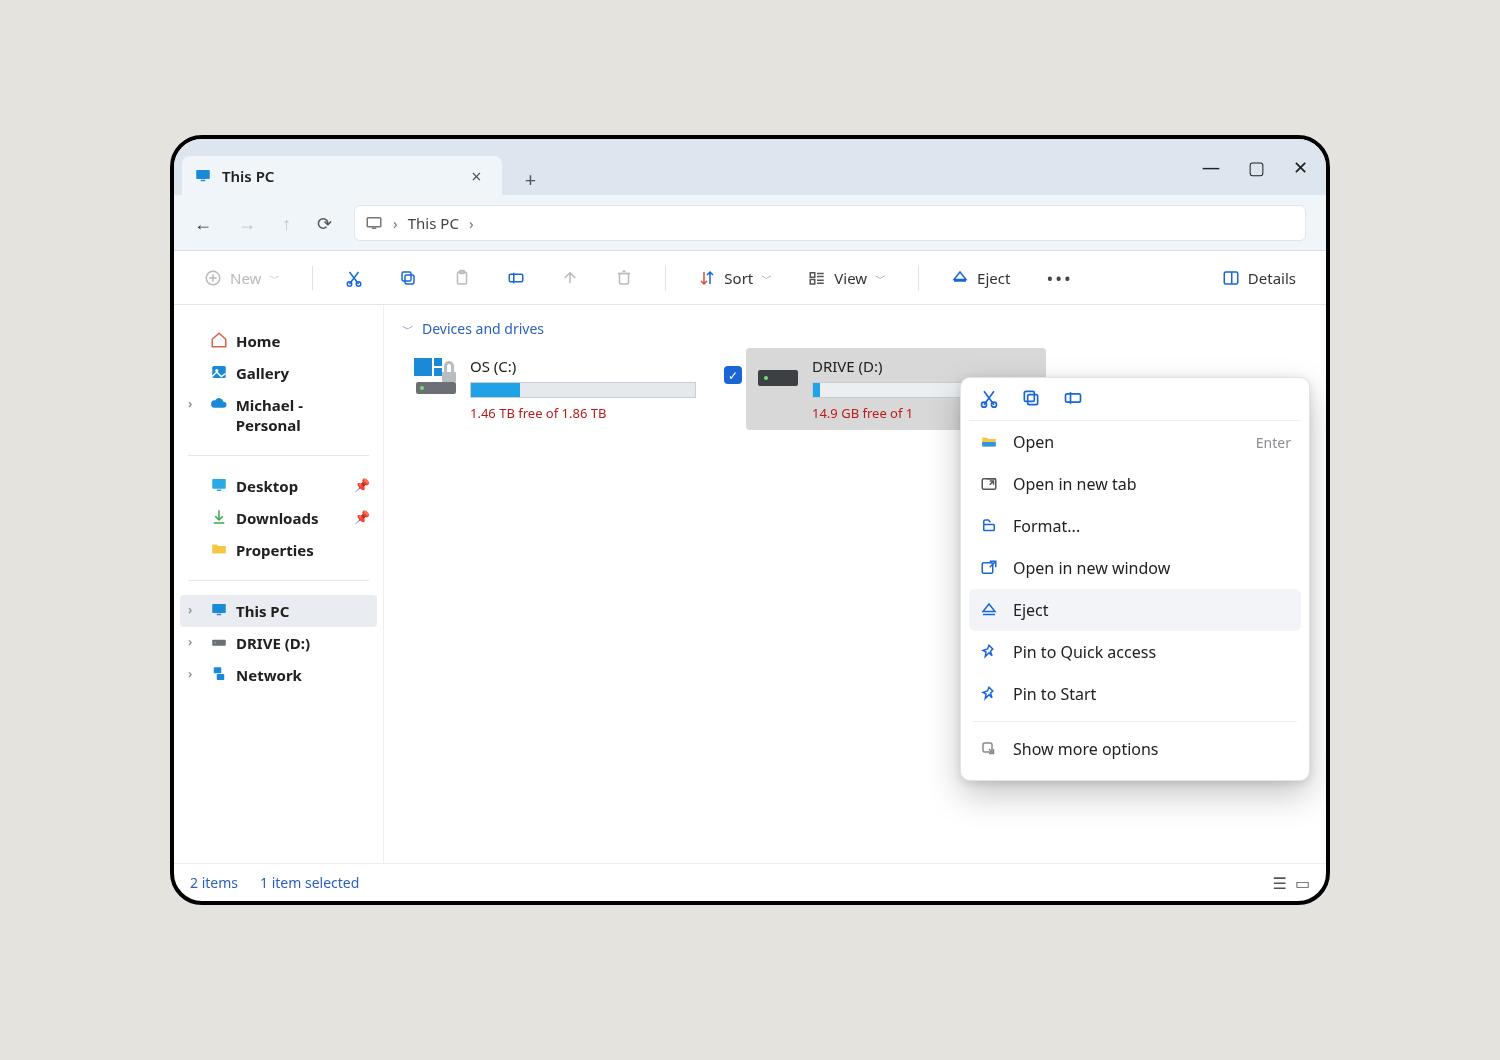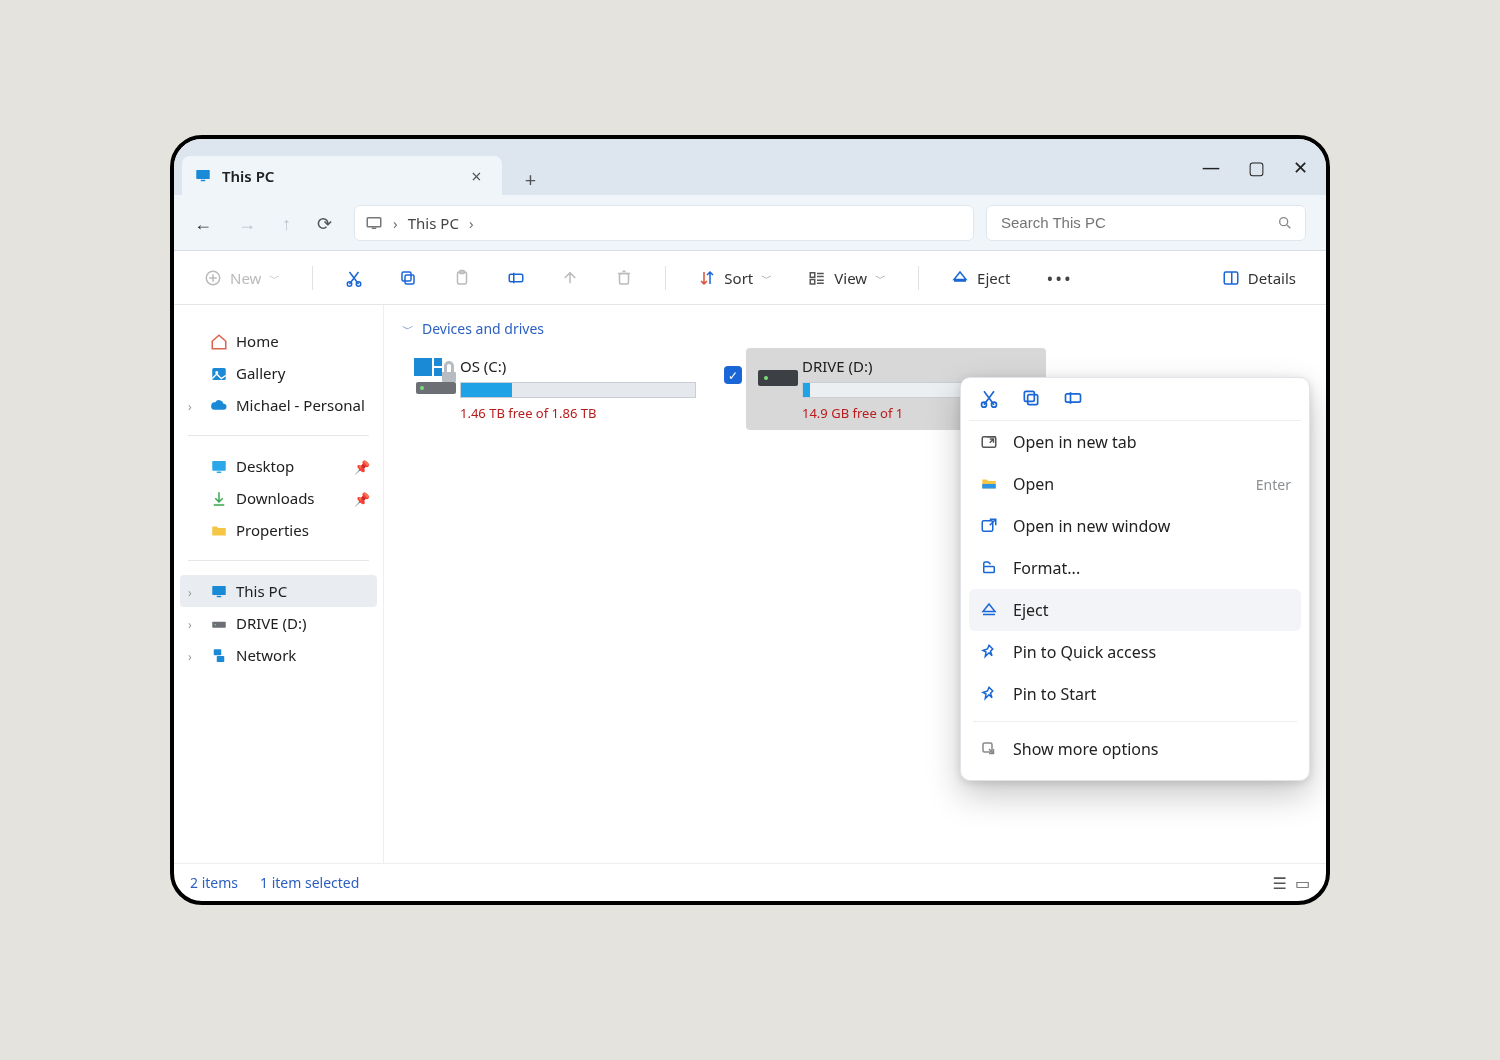--- a/index.html
+++ b/index.html
@@ -55,36 +55,37 @@
   .tool.disabled { color:#bababa; }
   .tool svg, .tool .ic { width:18px; height:18px; }
   .divider { width:1px; height:24px; background:#e2e2e2; margin:0 4px; }
   .toolbar .spacer { flex:1; }
   
   .content { display:flex; height:calc(100% - 56px - 56px - 54px - 38px); background:#fff; }
   .sidebar { width:210px; padding:16px 6px 10px 6px; border-right:1px solid #eee; }
   .side-group { padding:4px 0; }
   .side-sep { height:1px; background:#e6e6e6; margin:10px 8px; }
   .side-item {
-    display:flex; align-items:flex-end; gap:8px; padding:6px 8px; border-radius:4px; cursor:pointer;
+    display:flex; align-items:flex-start; gap:8px; padding:6px 8px; border-radius:4px; cursor:pointer;
     position:relative;
+    font-weight:bold;
   }
   .side-item.sel { background:#e9edf1; }
   .side-item .caret { width:14px; font-size:12px; color:#999; }
   .side-item .label { font-size:15px; }
   .side-item .pin { position:absolute; right:6px; font-size:13px; color:#888; }
   .side-ic { width:18px; height:18px; display:flex; align-items:center; justify-content:center; }
   .side-indent { width:14px; }
   
   .main { flex:1; padding:14px 12px; position:relative; }
   .group-head { color:#2b5fc1; font-size:14px; display:flex; align-items:center; gap:8px; padding:0 6px 6px 6px; }
   .group-head .chev { font-size:12px; color:#6b89c8; }
   .drive-row { display:flex; gap:18px; padding:4px 8px; }
   .drive {
-    width:300px; display:flex; padding:8px; border-radius:4px;
+    width:300px; display:flex; gap:10px; padding:8px; border-radius:4px;
     cursor:pointer; position:relative; align-items:flex-start;
   }
   .drive.sel { background:#d8d8d8; }
   .drive .checkbox {
     position:absolute; left:-22px; top:18px; width:18px; height:18px;
     background:#1a66d6; border-radius:4px; display:flex; align-items:center; justify-content:center;
     color:#fff; font-size:12px;
   }
   .drive-ic { width:48px; height:40px; display:flex; align-items:center; justify-content:center; flex-shrink:0; }
   .drive-info { flex:1; }
@@ -157,27 +158,20 @@
       <div class="breadcrumb-box">
         <span class="side-ic">
           <svg viewBox="0 0 24 24" width="18" height="18">
               <rect x="3" y="5" width="18" height="12" rx="1" fill="none" stroke="#777" stroke-width="2"></rect>
               <rect x="9" y="18" width="6" height="2" fill="#777"></rect>
             </svg>
         </span>
         <span class="chev">›</span>
         <span>This PC</span>
         <span class="chev">›</span>
-      </div>
-      <div class="search-box">
-        <input placeholder="Search This PC" style="">
-        <svg viewBox="0 0 24 24" width="18" height="18">
-            <circle cx="10" cy="10" r="6" fill="none" stroke="#888" stroke-width="2"></circle>
-            <line x1="15" y1="15" x2="20" y2="20" stroke="#888" stroke-width="2"></line>
-          </svg>
       </div>
     </div>
 
     <div class="toolbar">
       <div class="tool disabled">
         <svg class="ic" viewBox="0 0 24 24">
             <circle cx="12" cy="12" r="9" fill="none" stroke="#bababa" stroke-width="2"></circle>
             <path d="M12 7v10M7 12h10" stroke="#bababa" stroke-width="2"></path>
           </svg>
         <span>New</span>
@@ -425,54 +419,54 @@
               <svg width="20" height="20" viewBox="0 0 24 24">
                   <rect x="3" y="7" width="18" height="10" rx="2" fill="none" stroke="#1a66d6" stroke-width="2"></rect>
                   <path d="M9 5v14" stroke="#1a66d6" stroke-width="2"></path>
                 </svg>
             </span>
           </div>
 
           <div class="context-item">
             <span class="cic">
               <svg width="18" height="18" viewBox="0 0 24 24">
+                  <path d="M3 6h6l2 2h10v10H3z" fill="#f5c644"></path>
+                  <rect x="3" y="12" width="18" height="6" fill="#2d95e6"></rect>
+                </svg>
+            </span>
+            <span class="txt">Open</span>
+            <span class="right">Enter</span>
+          </div>
+          <div class="context-item">
+            <span class="cic">
+              <svg width="18" height="18" viewBox="0 0 24 24">
                   <rect x="3" y="5" width="18" height="14" rx="2" fill="none" stroke="#555" stroke-width="2"></rect>
                   <path d="M9 5h12" stroke="#555" stroke-width="2"></path>
                   <path d="M13 13l5-5M18 13V8h-5" stroke="#555" stroke-width="2" fill="none"></path>
                 </svg>
             </span>
             <span class="txt">Open in new tab</span>
           </div>
           <div class="context-item">
             <span class="cic">
               <svg width="18" height="18" viewBox="0 0 24 24">
-                  <path d="M3 6h6l2 2h10v10H3z" fill="#f5c644"></path>
-                  <rect x="3" y="12" width="18" height="6" fill="#2d95e6"></rect>
-                </svg>
-            </span>
-            <span class="txt">Open</span>
-            <span class="right">Enter</span>
+                  <rect x="5" y="10" width="14" height="8" rx="1" fill="none" stroke="#1a66d6" stroke-width="2"></rect>
+                  <path d="M5 10V6a2 2 0 0 1 2-2h4l3 3" fill="none" stroke="#1a66d6" stroke-width="2"></path>
+                </svg>
+            </span>
+            <span class="txt">Format...</span>
           </div>
           <div class="context-item">
             <span class="cic">
               <svg width="18" height="18" viewBox="0 0 24 24">
                   <rect x="3" y="5" width="14" height="14" rx="2" fill="none" stroke="#1a66d6" stroke-width="2"></rect>
                   <path d="M13 3h8v8M21 3l-8 8" stroke="#1a66d6" stroke-width="2" fill="none"></path>
                 </svg>
             </span>
             <span class="txt">Open in new window</span>
-          </div>
-          <div class="context-item">
-            <span class="cic">
-              <svg width="18" height="18" viewBox="0 0 24 24">
-                  <rect x="5" y="10" width="14" height="8" rx="1" fill="none" stroke="#1a66d6" stroke-width="2"></rect>
-                  <path d="M5 10V6a2 2 0 0 1 2-2h4l3 3" fill="none" stroke="#1a66d6" stroke-width="2"></path>
-                </svg>
-            </span>
-            <span class="txt">Format...</span>
           </div>
           <div class="context-item hover">
             <span class="cic">
               <svg width="18" height="18" viewBox="0 0 24 24">
                   <path d="M4 18h16M12 4l8 10H4z" fill="none" stroke="#1a66d6" stroke-width="2"></path>
                 </svg>
             </span>
             <span class="txt">Eject</span>
           </div>
           <div class="context-item">

